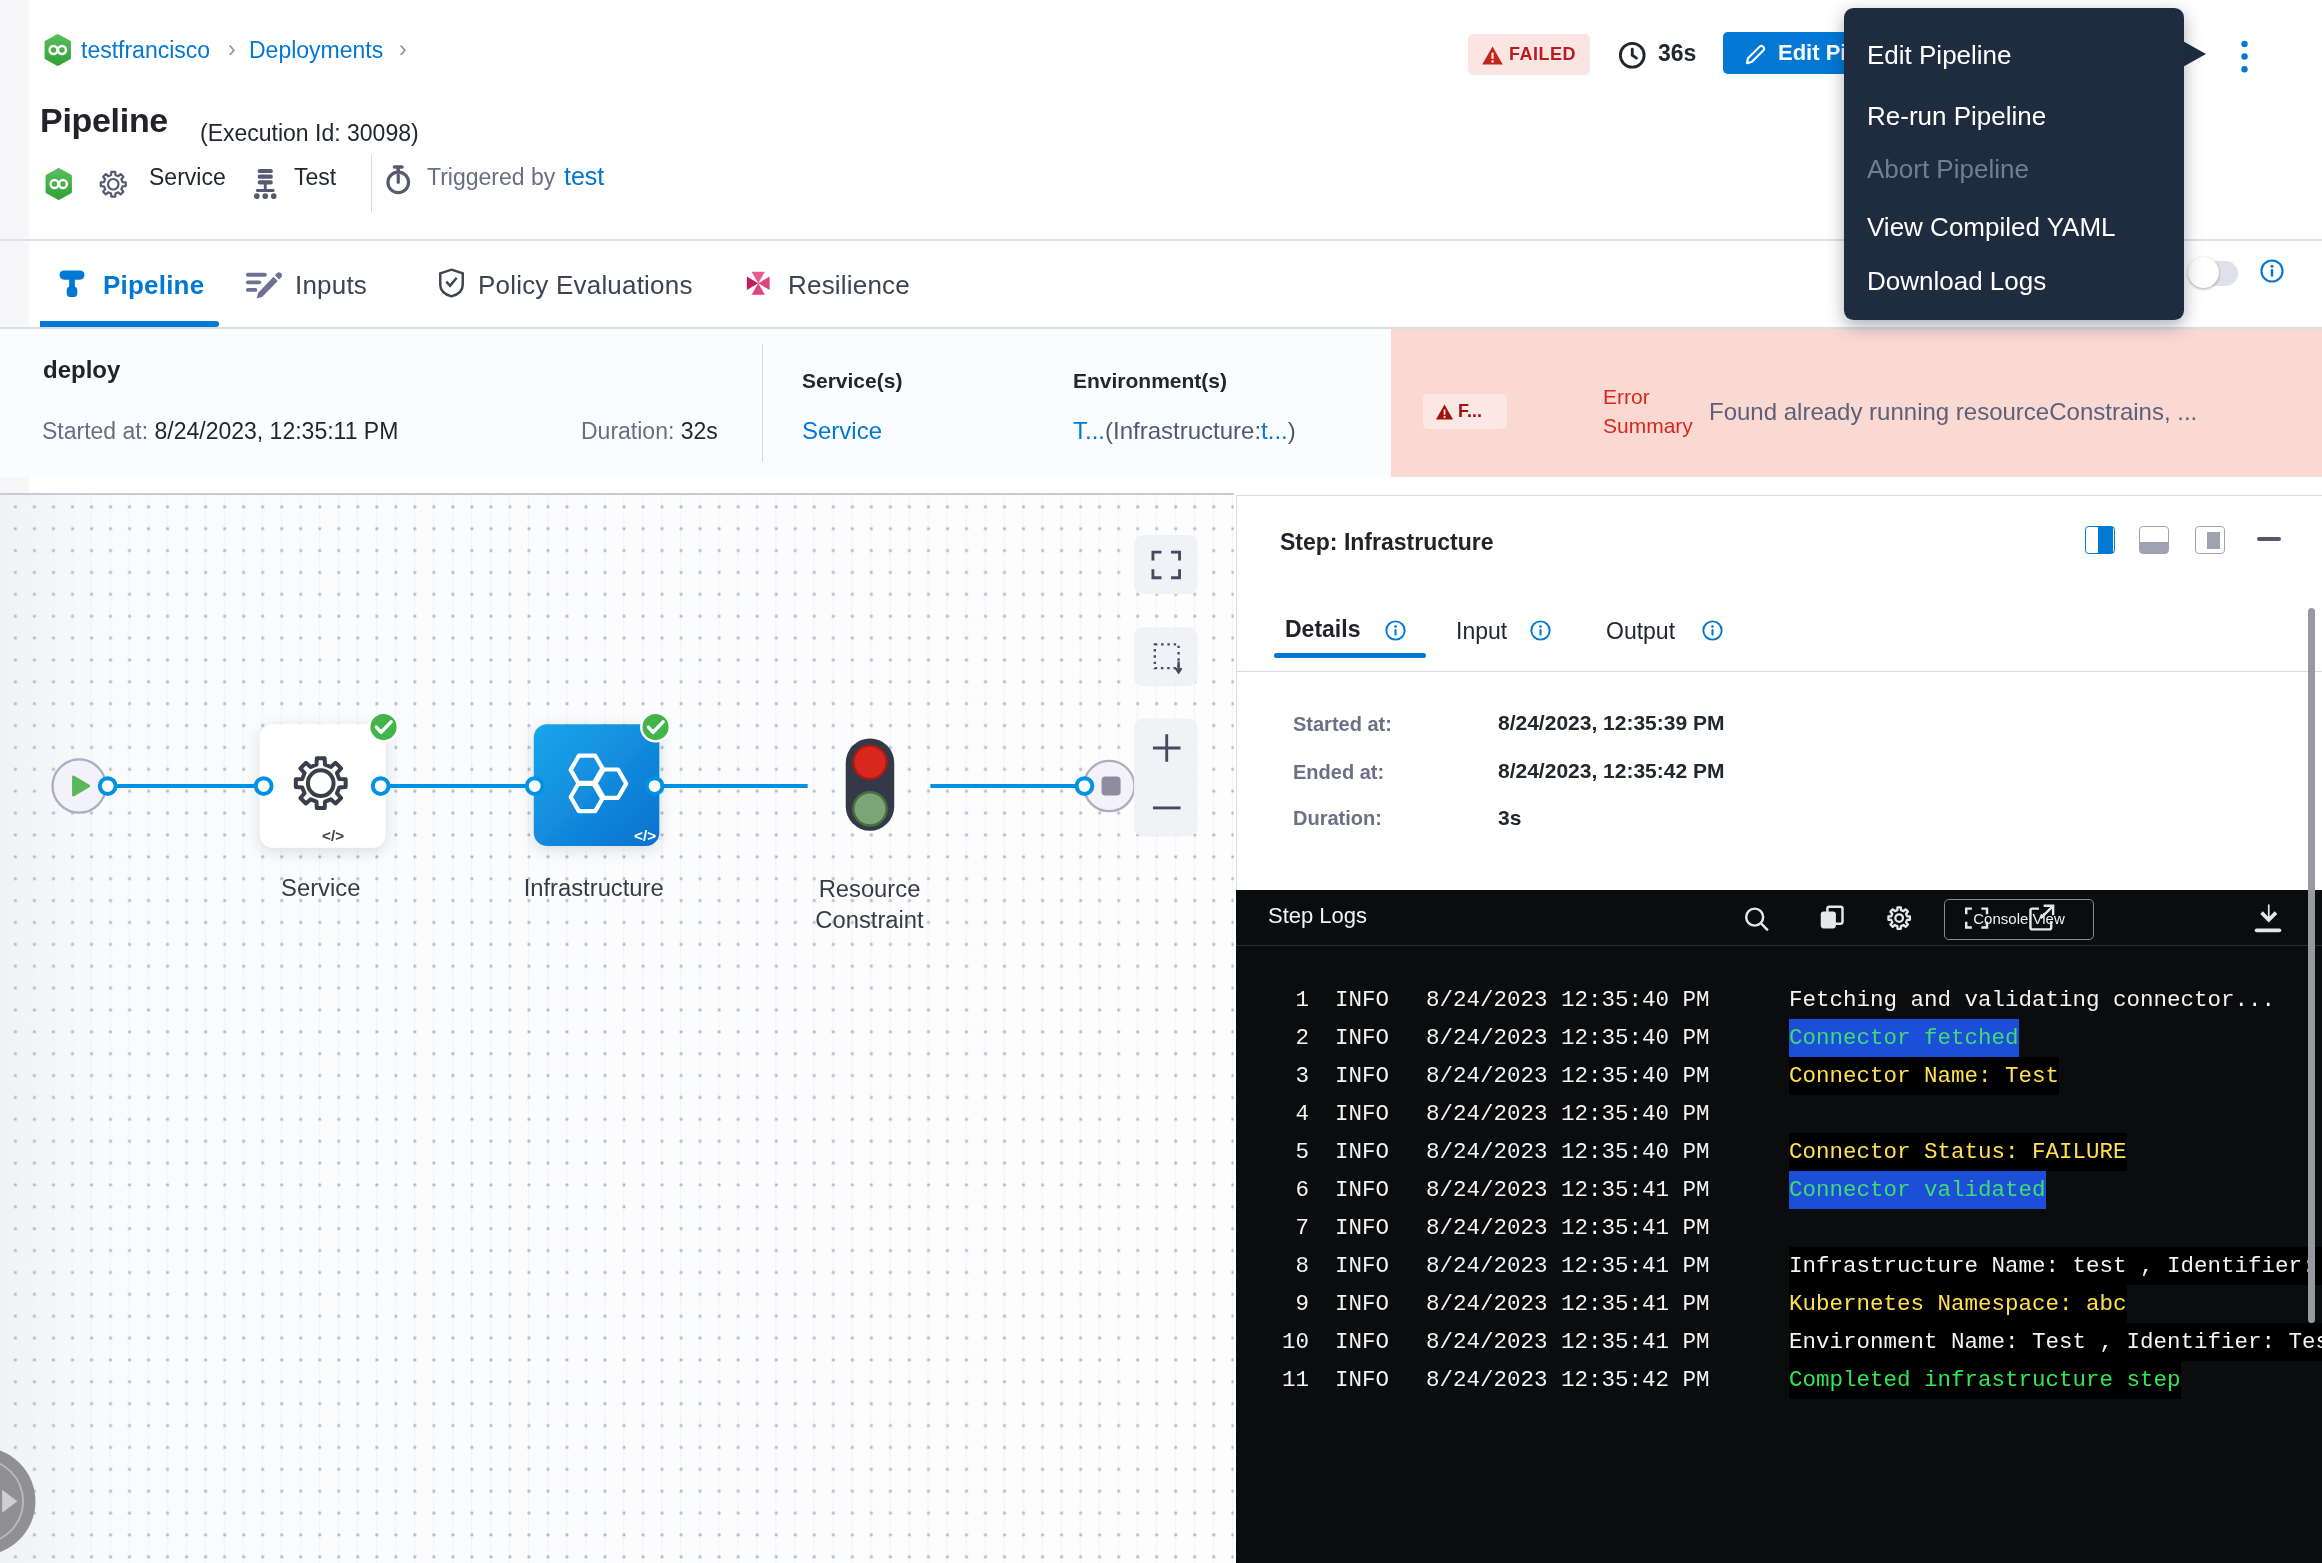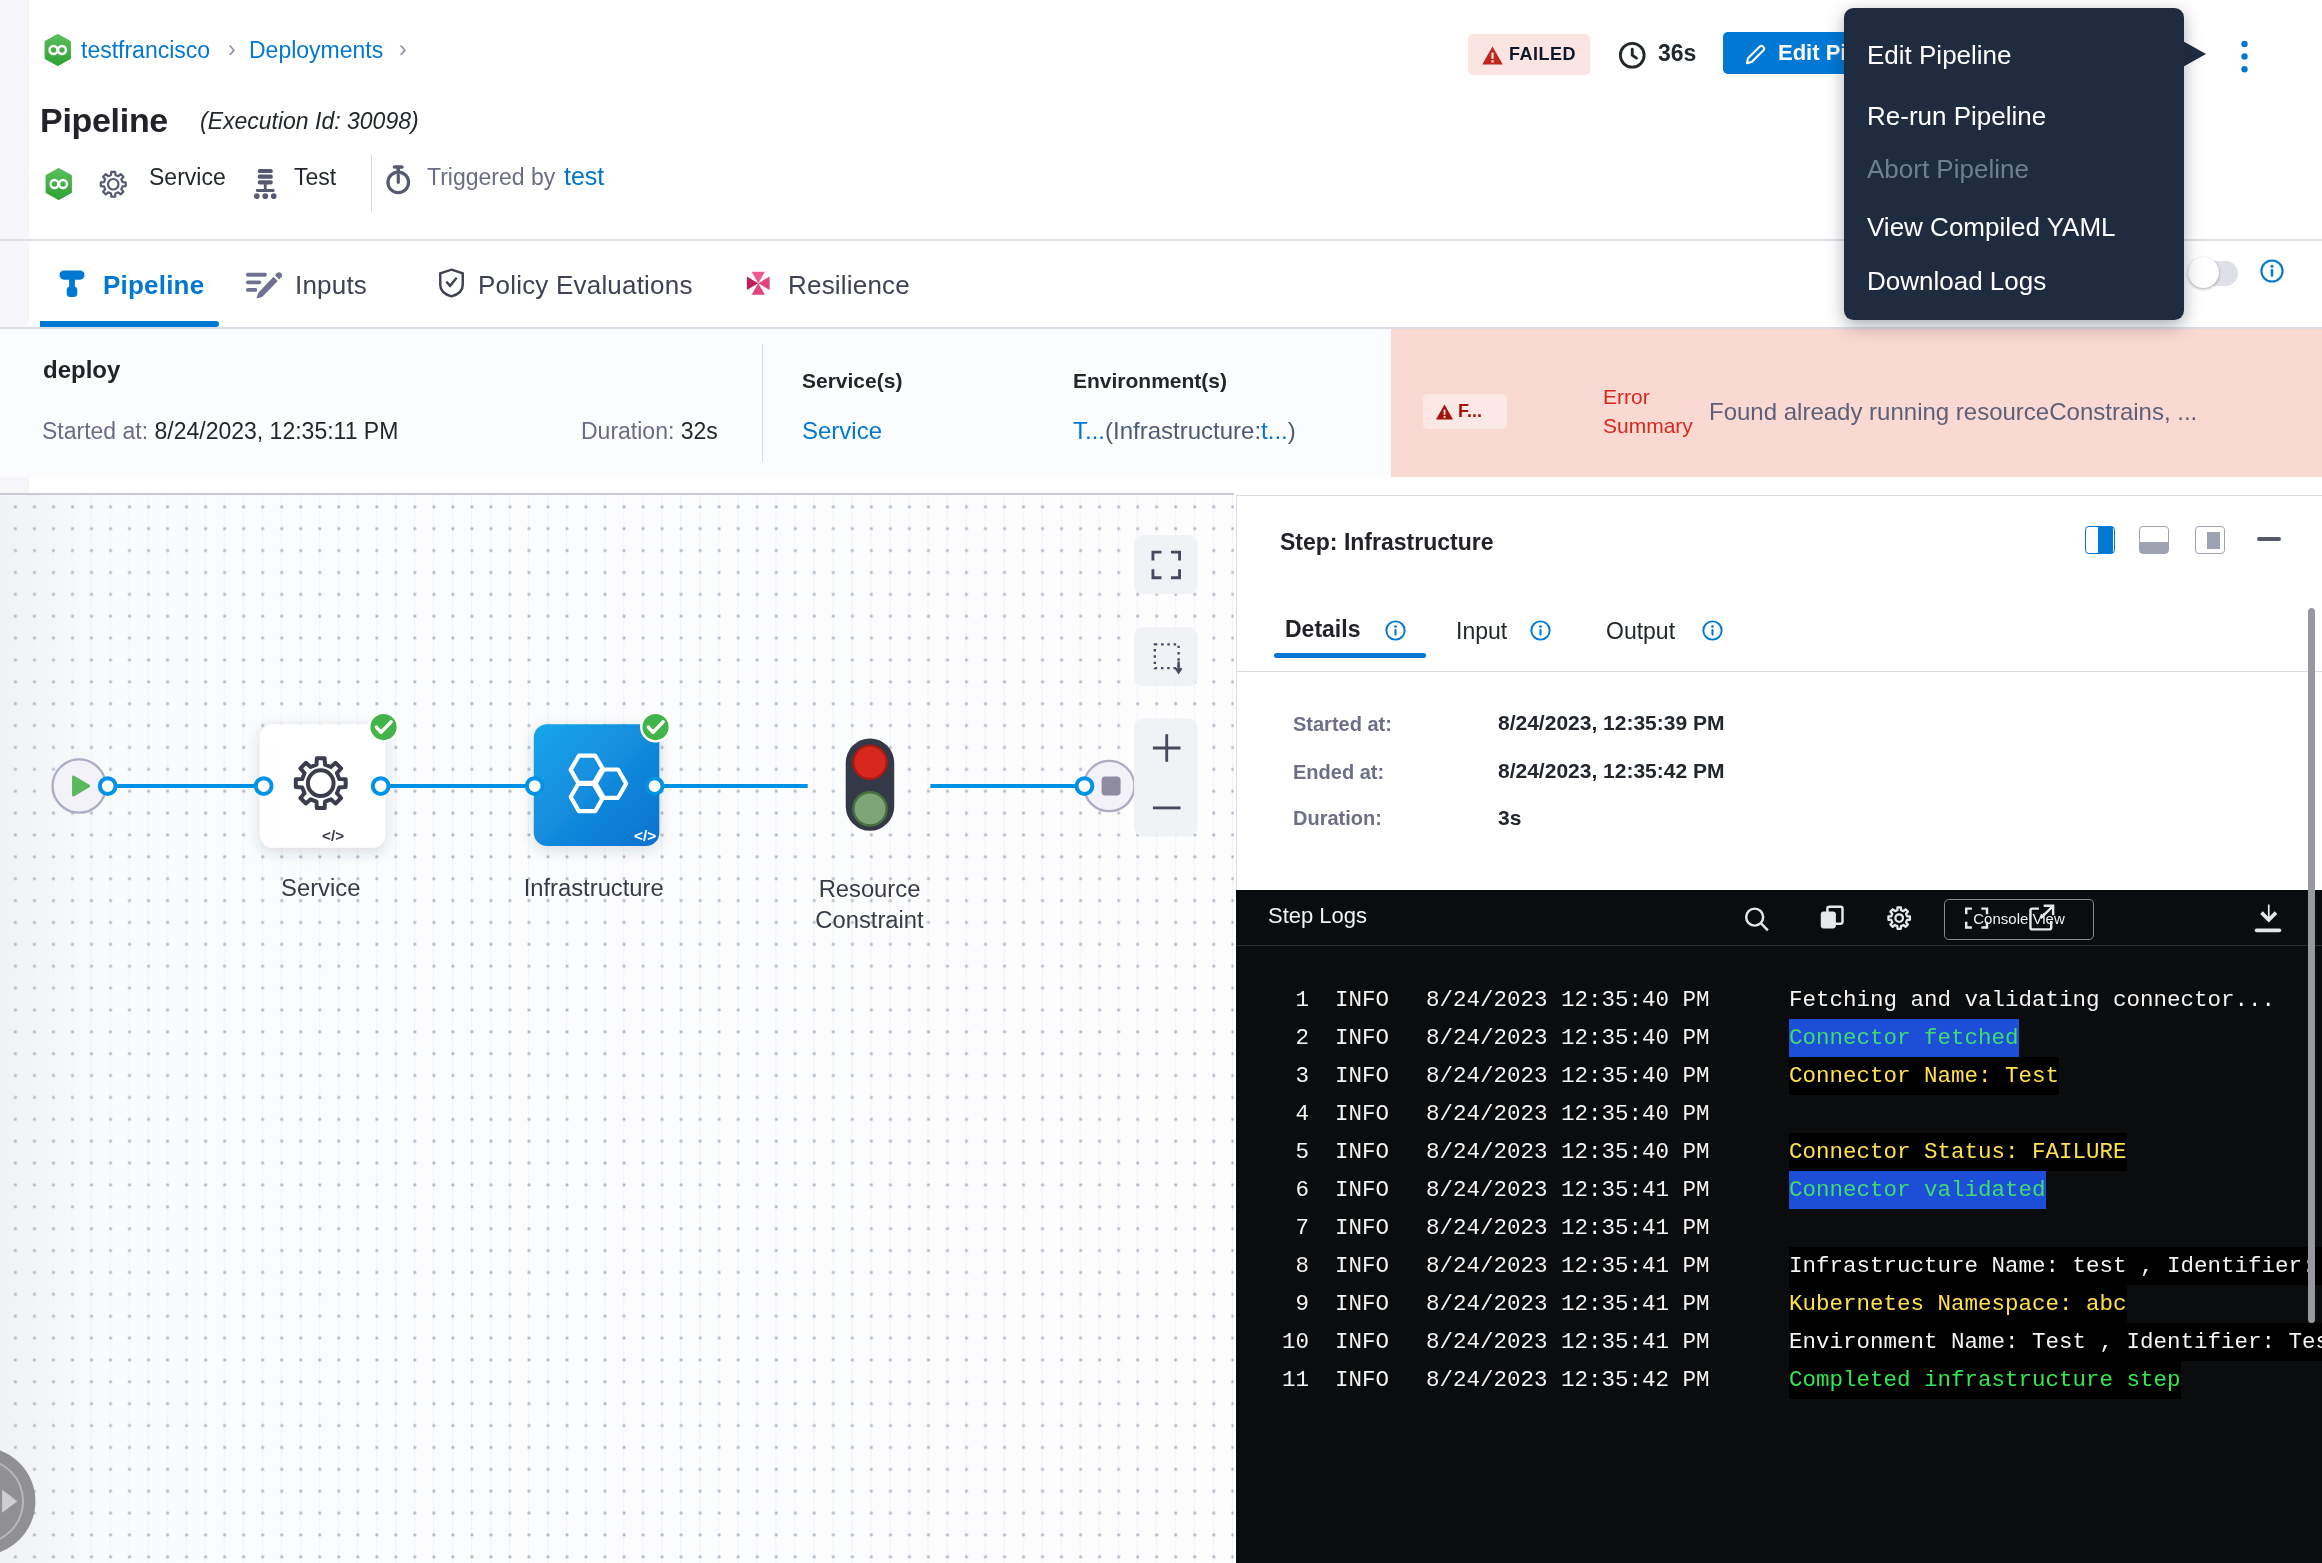--- a/index.html
+++ b/index.html
@@ -5,28 +5,28 @@
 body{width:2323px;height:1564px;position:relative;overflow:hidden;background:#ffffff;font-family:"Liberation Sans",sans-serif;color:#22272d;}
 .abs{position:absolute;white-space:nowrap;}
 
 #strip{left:0;top:0;width:28.5px;height:495px;background:#f6f6f8;}
 #hdr{left:28.5px;top:0;width:2294px;height:240px;background:#fff;}
 #hdrline{left:0;top:239px;width:2323px;height:1.9px;background:#dfe0e8;}
 .bluelink{color:#0278d5;}
 #crumbs{left:43px;top:37px;height:30px;font-size:23px;}
 #crumbs span{vertical-align:middle;}
 #title{left:40px;top:101px;font-size:34px;font-weight:700;color:#22222a;letter-spacing:-0.3px;}
-#exeid{left:200px;top:108px;font-size:23px;color:#22272d;font-style:italic;}
+#exeid{left:200px;top:120px;font-size:23px;color:#22272d;}
 #metarow{left:0px;top:157px;height:44px;}
 .metatxt{font-size:23px;color:#22272d;}
 .graytxt{color:#6b6d85;}
 #vdiv1{left:371px;top:155px;width:1px;height:57px;background:#d9dae5;}
 
 #failed{left:1468px;top:34px;width:122px;height:41px;background:#fbe5e3;border-radius:4.8px;}
-#failed span{position:absolute;left:41px;top:9.5px;font-size:18px;font-weight:700;color:#0f172a;letter-spacing:0.5px;}
+#failed span{position:absolute;left:41px;top:9.5px;font-size:18px;font-weight:700;color:#b91c1c;letter-spacing:0.5px;}
 #dur36{left:1618px;top:34px;height:41px;font-size:23px;font-weight:700;color:#22272d;}
 #editbtn{left:1723px;top:32px;width:190px;height:42px;background:#0278d5;border-radius:4.8px;color:#fff;font-size:22px;}
 
 #menu{left:1844px;top:7.6px;width:340px;height:312px;background:#1f2c40;border-radius:9.5px;box-shadow:0 5.7px 17px rgba(20,30,50,.35);z-index:30;}
 #menuarrow{left:2181px;top:40px;width:0;height:0;border-top:14.3px solid transparent;border-bottom:14.3px solid transparent;border-left:25px solid #1f2c40;z-index:29;}
 .mitem{position:absolute;left:23px;font-size:26px;color:#fff;white-space:nowrap;}
 .mdis{color:#6f7f92;}
 #dots3{left:2237px;top:36px;width:15px;height:42px;z-index:5;}
 
 #tabbar{left:28.5px;top:240px;width:2294px;height:89px;background:#fff;}

